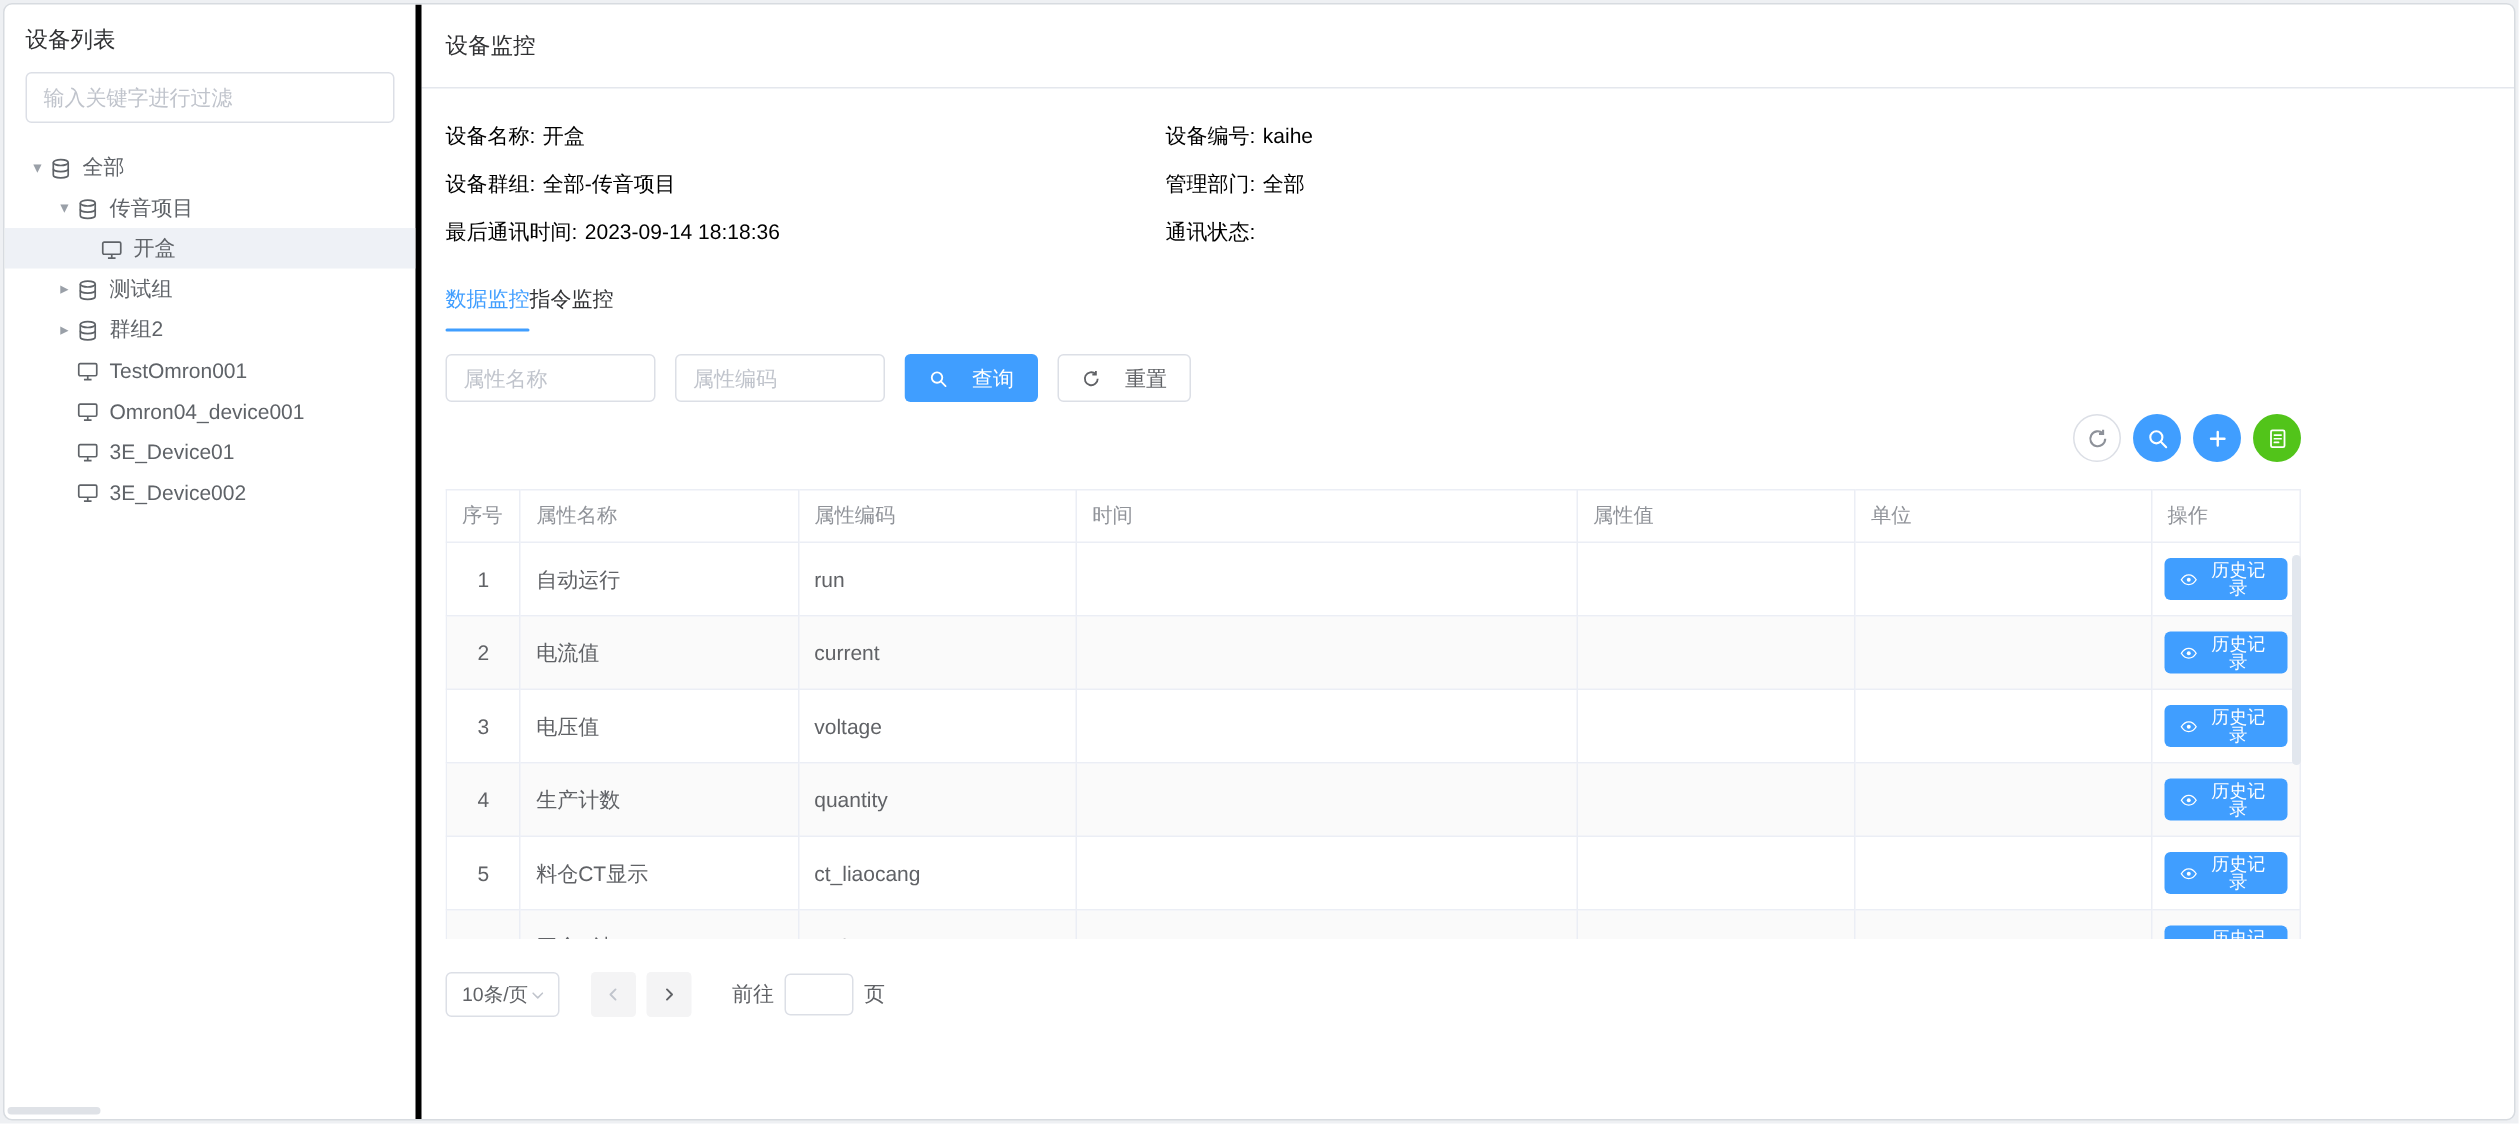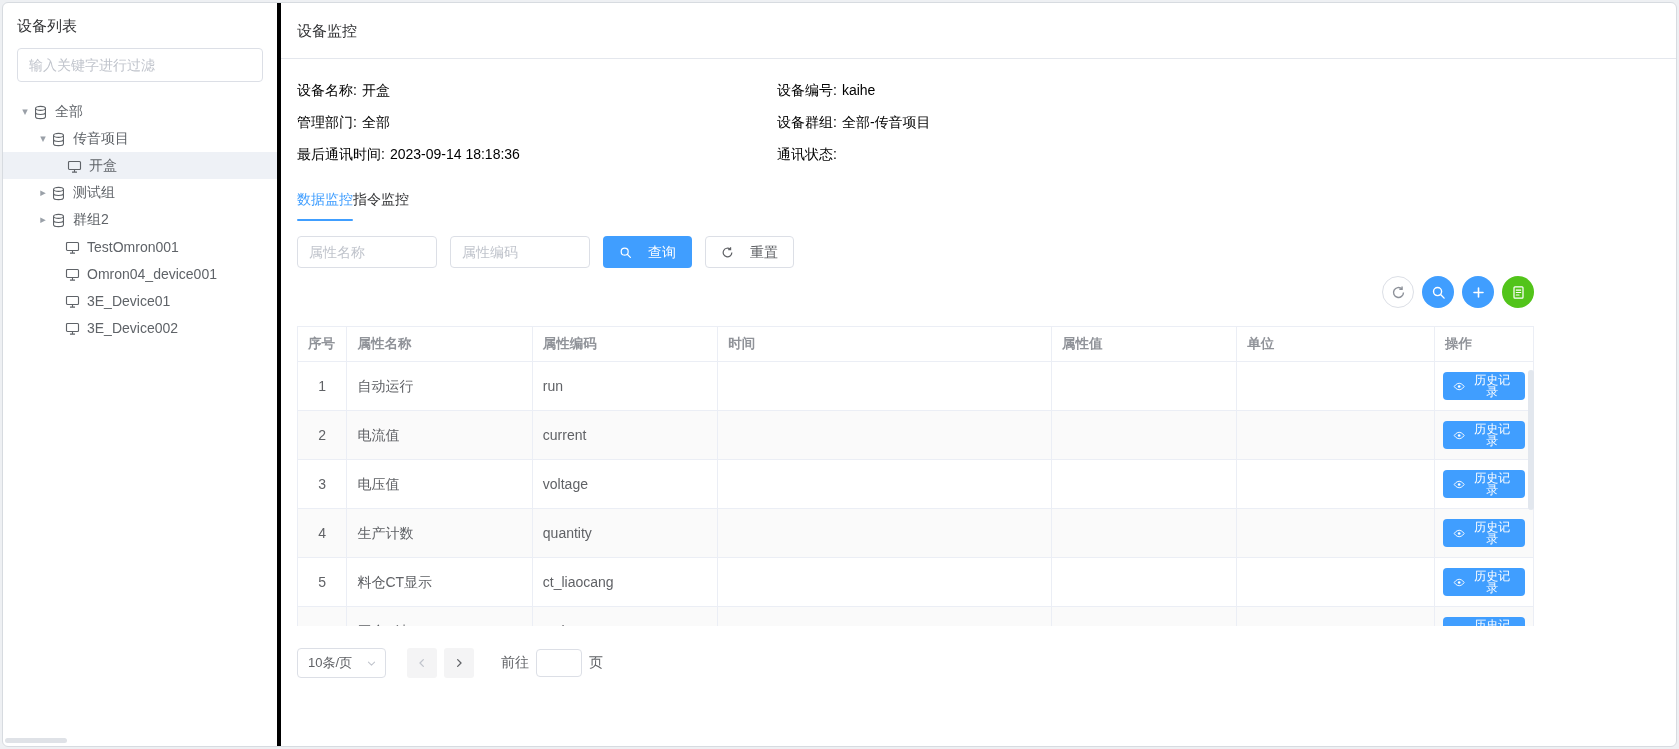--- a/index.html
+++ b/index.html
@@ -35,21 +35,21 @@
   }
   .tree-item.selected { background:#eef1f6; }
   .tree-item .caret {
     width:16px; font-size:11px; color:#9aa0a8; text-align:center; flex:0 0 16px;
   }
   .tree-item .ticon { width:16px; height:16px; color:#5f6368; flex:0 0 16px; margin-right:6px; }
   .tree-item .ticon svg { width:15px; height:15px; display:block; margin-top:1px; }
   .tlabel { font-size:14px; }
   .lvl0 { padding-left:14px; }
   .lvl1 { padding-left:32px; }
-  .lvl1dev { padding-left:48px;margin-left:14px; }
+  .lvl1dev { padding-left:48px; }
   .lvl2 { padding-left:64px; }
   .sidebar-hscroll {
     position:absolute; left:2px; bottom:3px; width:62px; height:5px;
     background:#dfe2e7; border-radius:3px;
   }
 
   
   .main { flex:1; min-width:0; display:flex; flex-direction:column; }
   .main-header {
     height:56px; line-height:56px; padding:0 16px;
@@ -96,21 +96,21 @@
     display:flex; align-items:center; justify-content:center; border:1px solid transparent;
   }
   .circle svg { width:15px; height:15px; }
   .circle.plain { background:#fff; border-color:#dcdfe6; color:#8d9199; }
   .circle.blue { background:#409eff; color:#fff; }
   .circle.green { background:#52c41a; color:#fff; }
 
   .table-clip { height:300px; overflow:hidden; position:relative; margin-top:18px; }
   table { width:100%; border-collapse:collapse; table-layout:fixed; }
   th {
-    padding:8px 10px; font-weight:700; font-size:13.5px; color:#909399;
+    padding:8px 10px; font-weight:400; font-size:13.5px; color:#909399;
     text-align:left; border:1px solid #ebeef5; background:#fff;
   }
   td {
     padding:14px 10px; font-size:14px; color:#606266;
     border:1px solid #ebeef5; line-height:19px; background:#fff;
   }
   tbody tr:nth-child(even) td { background:#fafafa; }
   td.c-no { text-align:center; }
   td.c-op { padding:10px 8px; }
   .hist-btn {
@@ -122,21 +122,21 @@
   .table-vscroll {
     position:absolute; right:0; top:44px; width:6px; height:140px;
     background:#e2e7ee; border-radius:3px;
   }
 
   .pagination {
     display:flex; align-items:center; margin-top:22px; padding-bottom:22px;
     font-size:14px; color:#606266;
   }
   .page-size {
-    width:89px; height:30px; border:1px solid #dcdfe6; border-radius:4px;
+    width:76px; height:30px; border:1px solid #dcdfe6; border-radius:4px;
     display:flex; align-items:center; justify-content:space-between;
     padding:0 8px 0 10px; font-size:13px; color:#606266; cursor:pointer;text-align:center;
   }
   .page-size svg { width:11px; height:11px; color:#c0c4cc; }
   .pg-btn {
     width:30px; height:30px; border-radius:3px; background:#f4f4f5;
     display:flex; align-items:center; justify-content:center; cursor:pointer;
     color:#606266;
   }
   .pg-btn svg { width:12px; height:12px; }
@@ -295,24 +295,24 @@
     <div class="main-body">
 
       <div class="info-grid">
         <div class="info-item">
           <span class="info-label">设备名称:</span><span>开盒</span>
         </div>
         <div class="info-item">
           <span class="info-label">设备编号:</span><span>kaihe</span>
         </div>
         <div class="info-item">
+          <span class="info-label">设备群组:</span><span>全部-传音项目</span>
+        </div>
+        <div class="info-item">
           <span class="info-label">管理部门:</span><span>全部</span>
-        </div>
-        <div class="info-item">
-          <span class="info-label">设备群组:</span><span>全部-传音项目</span>
         </div>
         <div class="info-item">
           <span class="info-label">最后通讯时间:</span><span>2023-09-14 18:18:36</span>
         </div>
         <div class="info-item">
           <span class="info-label">通讯状态:</span><span></span>
         </div>
       </div>
 
       <div class="tabs">

